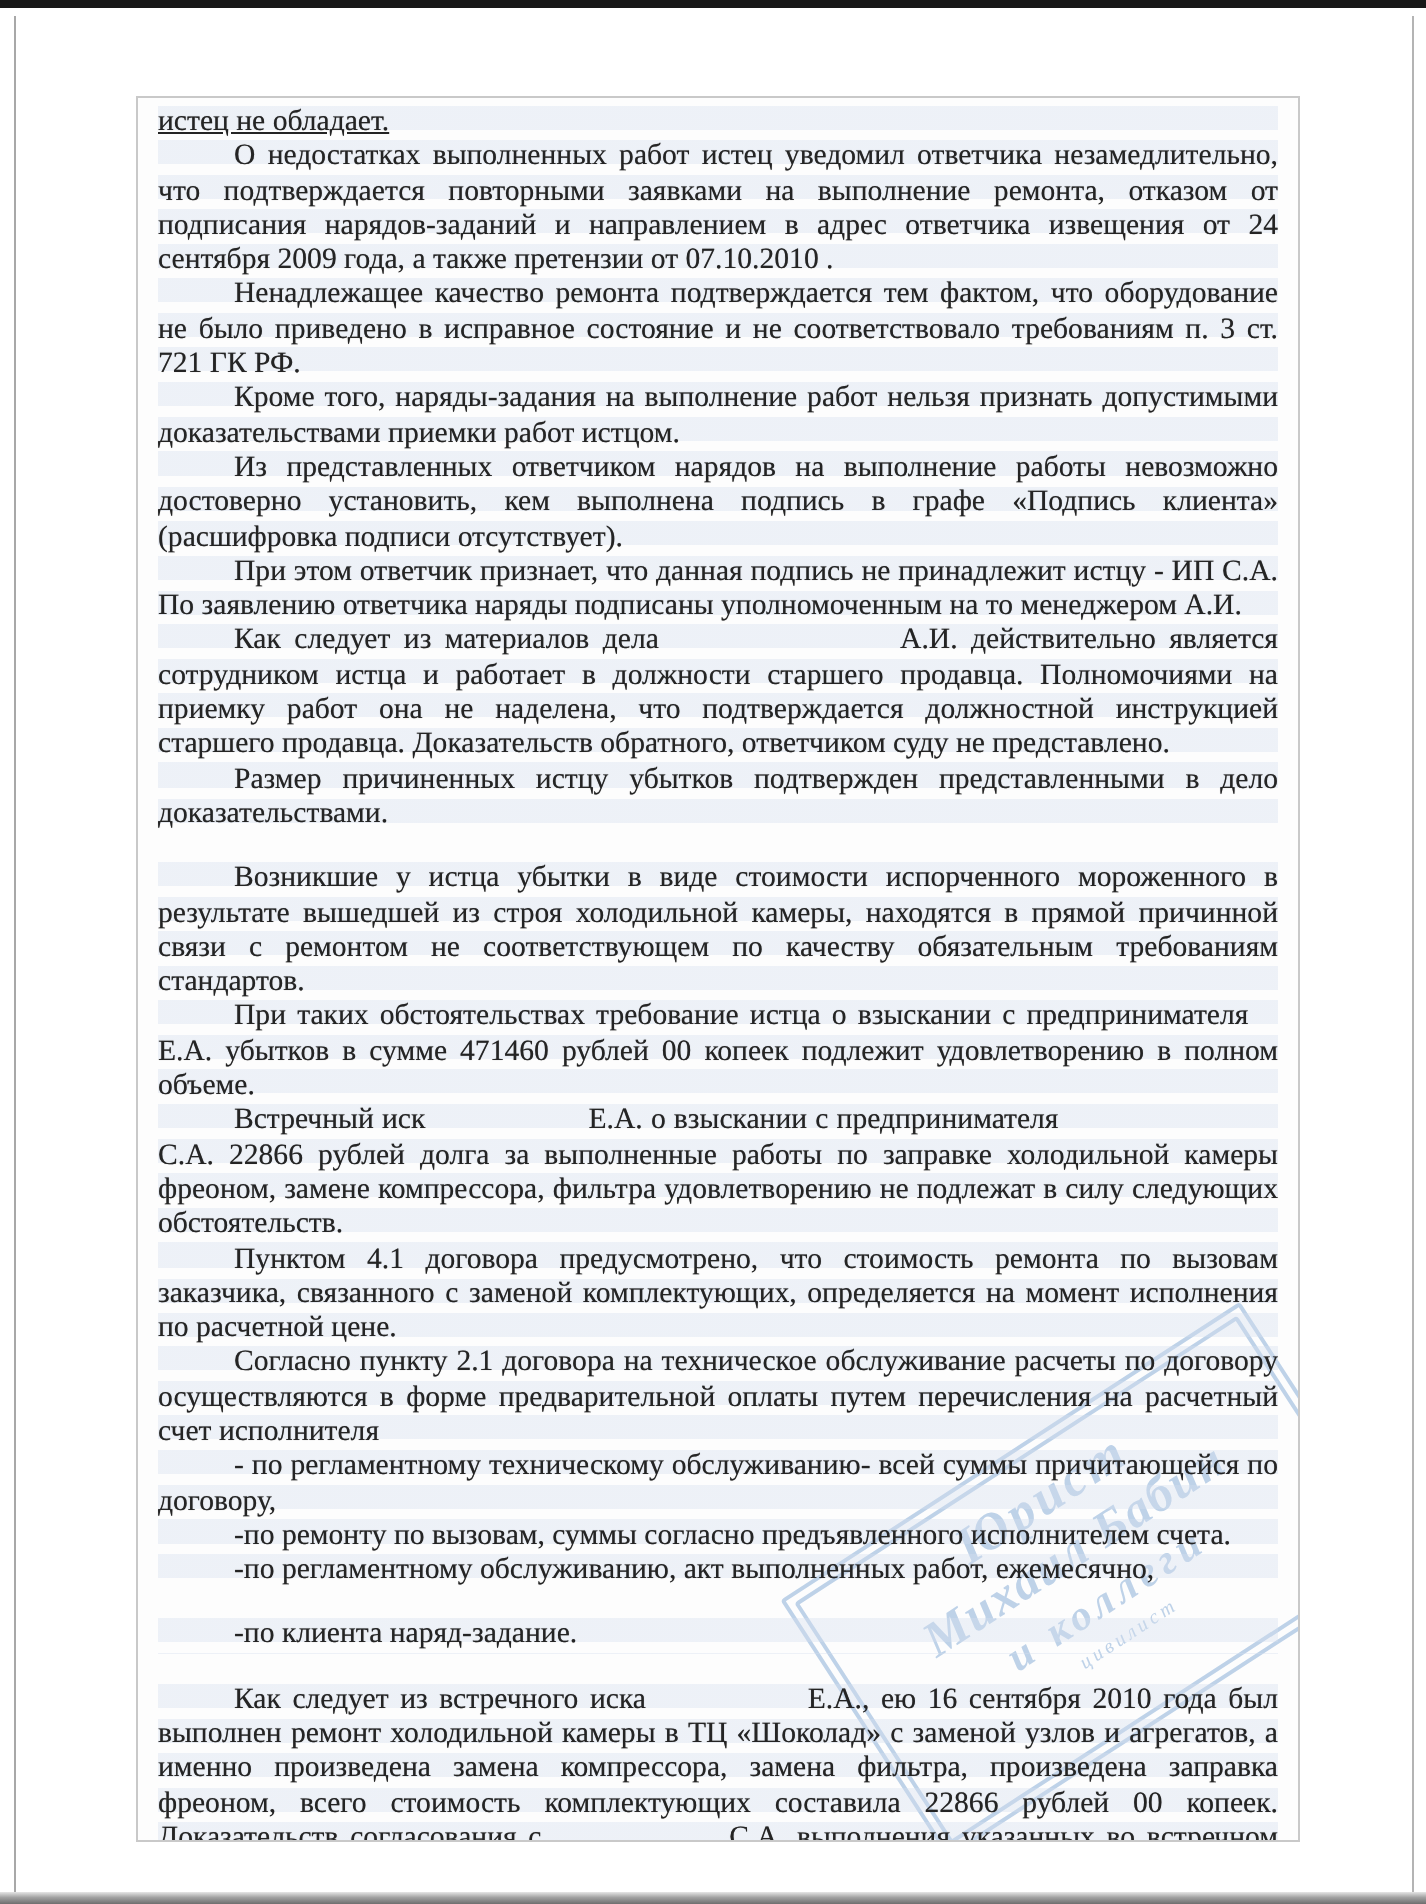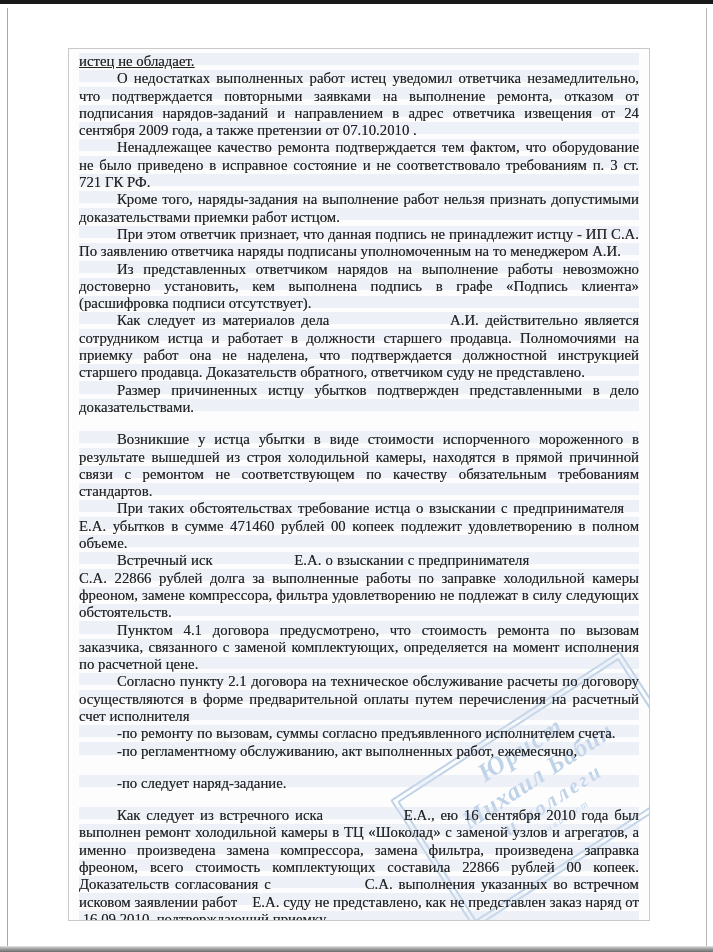--- a/index.html
+++ b/index.html
@@ -47,29 +47,30 @@
       <div class="stamp-l1">Юрист</div>
       <div class="stamp-l2">Михаил Бабин</div>
       <div class="stamp-l3">и коллеги</div>
       <div class="stamp-l4">цивилист</div>
     </div>
 
   <p class="para no-indent">истец не обладает.</p>
       <p class="para">О недостатках выполненных работ истец уведомил ответчика незамедлительно, что подтверждается повторными заявками на выполнение ремонта, отказом от подписания нарядов-заданий и направлением в адрес ответчика извещения от 24 сентября 2009 года, а также претензии от 07.10.2010 .</p>
       <p class="para">Ненадлежащее качество ремонта подтверждается тем фактом, что оборудование не было приведено в исправное состояние и не соответствовало требованиям п. 3 ст. 721 ГК РФ.</p>
       <p class="para">Кроме того, наряды-задания на выполнение работ нельзя признать допустимыми доказательствами приемки работ истцом.</p>
+      <p class="para">Из представленных ответчиком нарядов на выполнение работы невозможно достоверно установить, кем выполнена подпись в графе «Подпись клиента» (расшифровка подписи отсутствует).</p>
       <p class="para">При этом ответчик признает, что данная подпись не принадлежит истцу - ИП С.А. По заявлению ответчика наряды подписаны уполномоченным на то менеджером А.И.</p>
-      <p class="para">Из представленных ответчиком нарядов на выполнение работы невозможно достоверно установить, кем выполнена подпись в графе «Подпись клиента» (расшифровка подписи отсутствует).</p>
       <p class="para">Как следует из материалов дела &nbsp;&nbsp;&nbsp;&nbsp;&nbsp;&nbsp;&nbsp;&nbsp;&nbsp;&nbsp;&nbsp;&nbsp;&nbsp;&nbsp;&nbsp;&nbsp; А.И. действительно является сотрудником истца и работает в должности старшего продавца. Полномочиями на приемку работ она не наделена, что подтверждается должностной инструкцией старшего продавца. Доказательств обратного, ответчиком суду не представлено.</p>
       <p class="para">Размер причиненных истцу убытков подтвержден представленными в дело доказательствами.</p>
       <p class="para space-before">Возникшие у истца убытки в виде стоимости испорченного мороженного в результате вышедшей из строя холодильной камеры, находятся в прямой причинной связи с ремонтом не соответствующем по качеству обязательным требованиям стандартов.</p>
       <p class="para">При таких обстоятельствах требование истца о взыскании с предпринимателя &nbsp;&nbsp; Е.А. убытков в сумме 471460 рублей 00 копеек подлежит удовлетворению в полном объеме.</p>
       <p class="para">Встречный иск &nbsp;&nbsp;&nbsp;&nbsp;&nbsp;&nbsp;&nbsp;&nbsp;&nbsp;&nbsp;&nbsp;&nbsp;&nbsp;&nbsp;&nbsp;&nbsp;&nbsp;&nbsp; Е.А. о взыскании с предпринимателя &nbsp;&nbsp;&nbsp;&nbsp;&nbsp;&nbsp;&nbsp;&nbsp;&nbsp;&nbsp;&nbsp;&nbsp;&nbsp;&nbsp;&nbsp;&nbsp;&nbsp;&nbsp;&nbsp;&nbsp;&nbsp;&nbsp;&nbsp;&nbsp;&nbsp;&nbsp; С.А. 22866 рублей долга за выполненные работы по заправке холодильной камеры фреоном, замене компрессора, фильтра удовлетворению не подлежат в силу следующих обстоятельств.</p>
       <p class="para">Пунктом 4.1 договора предусмотрено, что стоимость ремонта по вызовам заказчика, связанного с заменой комплектующих, определяется на момент исполнения по расчетной цене.</p>
       <p class="para">Согласно пункту 2.1 договора на техническое обслуживание расчеты по договору осуществляются в форме предварительной оплаты путем перечисления на расчетный счет исполнителя</p>
+      <p class="para">- по регламентному техническому обслуживанию- всей суммы причитающейся по договору,</p>
       <p class="para">-по ремонту по вызовам, суммы согласно предъявленного исполнителем счета.</p>
       <p class="para">-по регламентному обслуживанию, акт выполненных работ, ежемесячно,</p>
-      <p class="para space-before">-по следует наряд-задание.</p>
+      <p class="para space-before">-по клиента наряд-задание.</p>
       <p class="para space-before">Как следует из встречного иска &nbsp;&nbsp;&nbsp;&nbsp;&nbsp;&nbsp;&nbsp;&nbsp;&nbsp;&nbsp;&nbsp;&nbsp; Е.А., ею 16 сентября 2010 года был выполнен ремонт холодильной камеры в ТЦ «Шоколад» с заменой узлов и агрегатов, а именно произведена замена компрессора, замена фильтра, произведена заправка фреоном, всего стоимость комплектующих составила 22866 рублей 00 копеек. Доказательств согласования с &nbsp;&nbsp;&nbsp;&nbsp;&nbsp;&nbsp;&nbsp;&nbsp;&nbsp;&nbsp;&nbsp;&nbsp;&nbsp;&nbsp; С.А. выполнения указанных во встречном исковом заявлении работ &nbsp;&nbsp; Е.А. суду не представлено, как не представлен заказ наряд от &nbsp;16.09.2010 ,подтверждающий приемку</p>
     </div>
 
   <div class="bottom-bar"></div>
 </div>
 
 </body></html>

